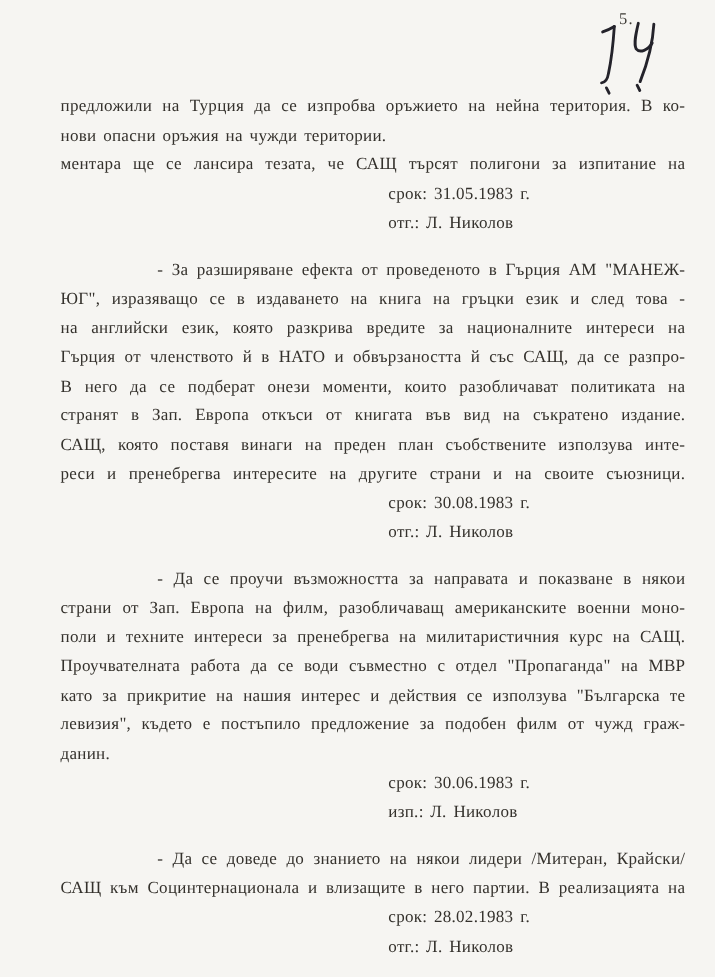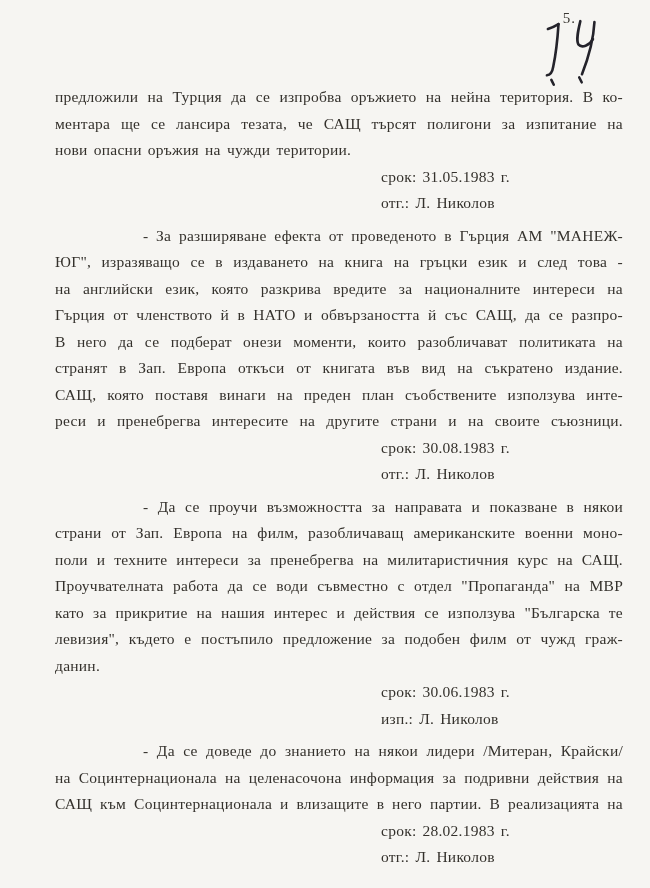--- a/index.html
+++ b/index.html
@@ -53,32 +53,31 @@
     white-space: normal;
   }
   .ln.j {
     text-align: justify;
     text-align-last: justify;
   }
   .ln.ind {
     padding-left: 88px;
   }
   .section .para {
-    margin-top: 6px;
+    margin-top: 16px;
   }
   .section:first-child .para {
     margin-top: 0;
   }
   .meta-line {
     padding-left: 298px;
     min-height: 26.5px;
   }
   .meta-line .label {
     margin-right: 6px;
-    margin-left: 28px;
   }
 </style>
 </head>
 <body>
 
 <div class="page">
 
   <div class="typed-pagenum">5.</div>
 
   <div class="handwriting">
@@ -93,22 +92,22 @@
         <path d="M43 64 L45 69"></path>
       </g>
     </svg>
   </div>
 
   <div class="body-text">
 
     <div class="section">
       <div class="para">
         <div class="ln j">предложили на Турция да се изпробва оръжието на нейна територия. В ко-</div>
+        <div class="ln">нови опасни оръжия на чужди територии.</div>
         <div class="ln j">ментара ще се лансира тезата, че САЩ търсят полигони за изпитание на</div>
-        <div class="ln">нови опасни оръжия на чужди територии.</div>
       </div>
       <div class="meta-line">
         <span class="label">срок:</span><span>31.05.1983 г.</span>
       </div>
       <div class="meta-line">
         <span class="label">отг.:</span><span>Л. Николов</span>
       </div>
     </div>
 
     <div class="section">
@@ -144,21 +143,20 @@
         <span class="label">срок:</span><span>30.06.1983 г.</span>
       </div>
       <div class="meta-line">
         <span class="label">изп.:</span><span>Л. Николов</span>
       </div>
     </div>
 
     <div class="section">
       <div class="para">
         <div class="ln j ind">- Да се доведе до знанието на някои лидери /Митеран, Крайски/</div>
-        <div class="ln j">на Социнтернационала на целенасочона информация за подривни действия на</div>
         <div class="ln j">САЩ към Социнтернационала и влизащите в него партии. В реализацията на</div>
       </div>
       <div class="meta-line">
         <span class="label">срок:</span><span>28.02.1983 г.</span>
       </div>
       <div class="meta-line">
         <span class="label">отг.:</span><span>Л. Николов</span>
       </div>
     </div>
 

